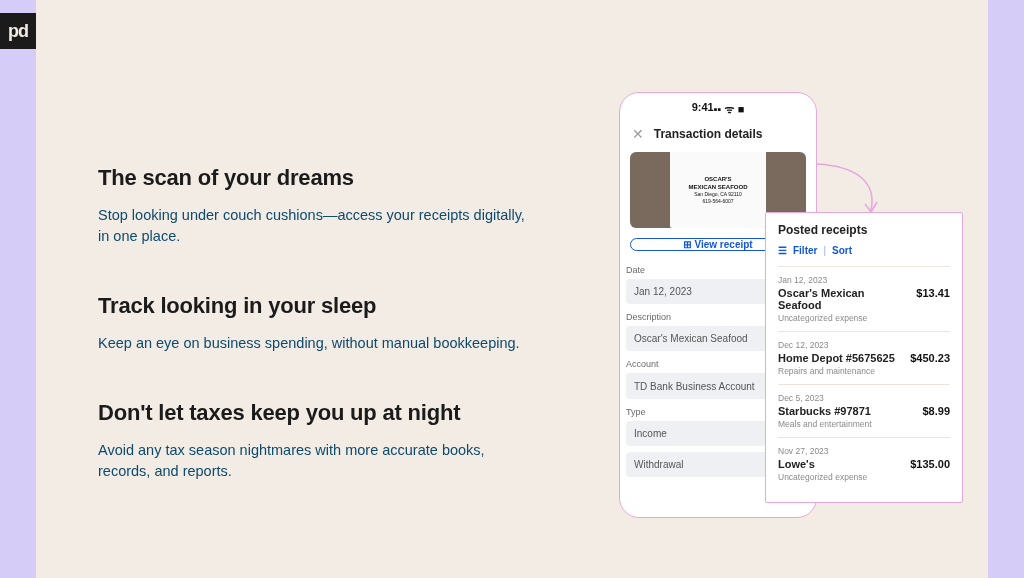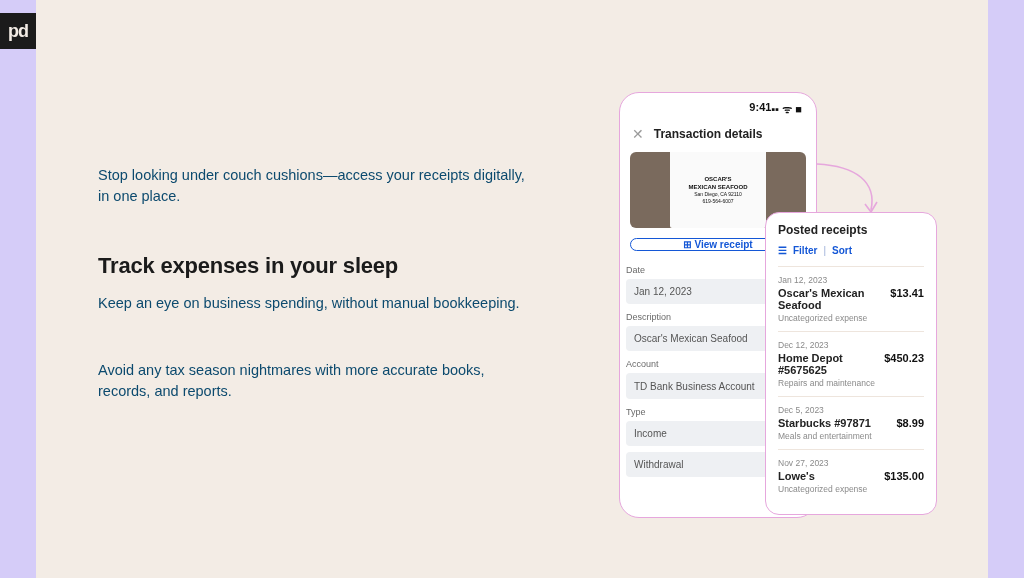--- a/index.html
+++ b/index.html
@@ -51,21 +51,21 @@
   .phone {
     position: absolute;
     left: 583px; top: 92px;
     width: 198px; height: 426px;
     border: 1.5px solid #e6a7dd;
     border-radius: 20px;
     background: #ffffff;
     overflow: hidden;
   }
   .status-row {
-    display: flex; justify-content: flex-end;
+    display: flex; justify-content: center;
     padding: 8px 14px 4px;
     font-size: 11px; font-weight: 600;
     color: #111;
   }
   .phone-header {
     display: flex; align-items: center;
     padding: 6px 12px 10px;
     gap: 10px;
     font-size: 12px; font-weight: 700;
     color: #222;
@@ -108,23 +108,23 @@
     color: #555;
     display: flex; justify-content: space-between; align-items: center;
   }
   .field-input + .field-input { margin-top: 6px; }
   .chev { color: #9a9a9a; font-size: 11px; }
 
   
   .receipts-card {
     position: absolute;
     left: 729px; top: 212px;
-    width: 172px;
+    width: 198px;
     border: 1.5px solid #e6a7dd;
-    border-radius: 14px;
+    border-radius: 2px;
     background: #ffffff;
     padding: 10px 12px 12px;
   }
   .receipts-title {
     font-size: 12px; font-weight: 700;
     color: #222; margin-bottom: 8px;
   }
   .filter-row {
     font-size: 10px; font-weight: 600;
     color: #1457d6;
@@ -150,27 +150,29 @@
 </style>
 </head>
 <body>
 
 <div class="logo-badge">pd</div>
 
 <div class="page-card">
 
   <div class="copy-col">
     <div class="section">
+      <h2>The scan of your dreams</h2>
       <p>Stop looking under couch cushions—access your receipts digitally, in one place.</p>
     </div>
     <div class="section">
-      <h2>Track expenses in your sleep</h2>
+      <h2>Track looking in your sleep</h2>
       <p>Keep an eye on business spending, without manual bookkeeping.</p>
     </div>
     <div class="section">
+      <h2>Don't let taxes keep you up at night</h2>
       <p>Avoid any tax season nightmares with more accurate books, records, and reports.</p>
     </div>
   </div>
 
   <div class="phone">
     <div class="status-row">
       <span>9:41</span>
       <span>▪▪ ᯤ ■</span>
     </div>
     <div class="phone-header">

